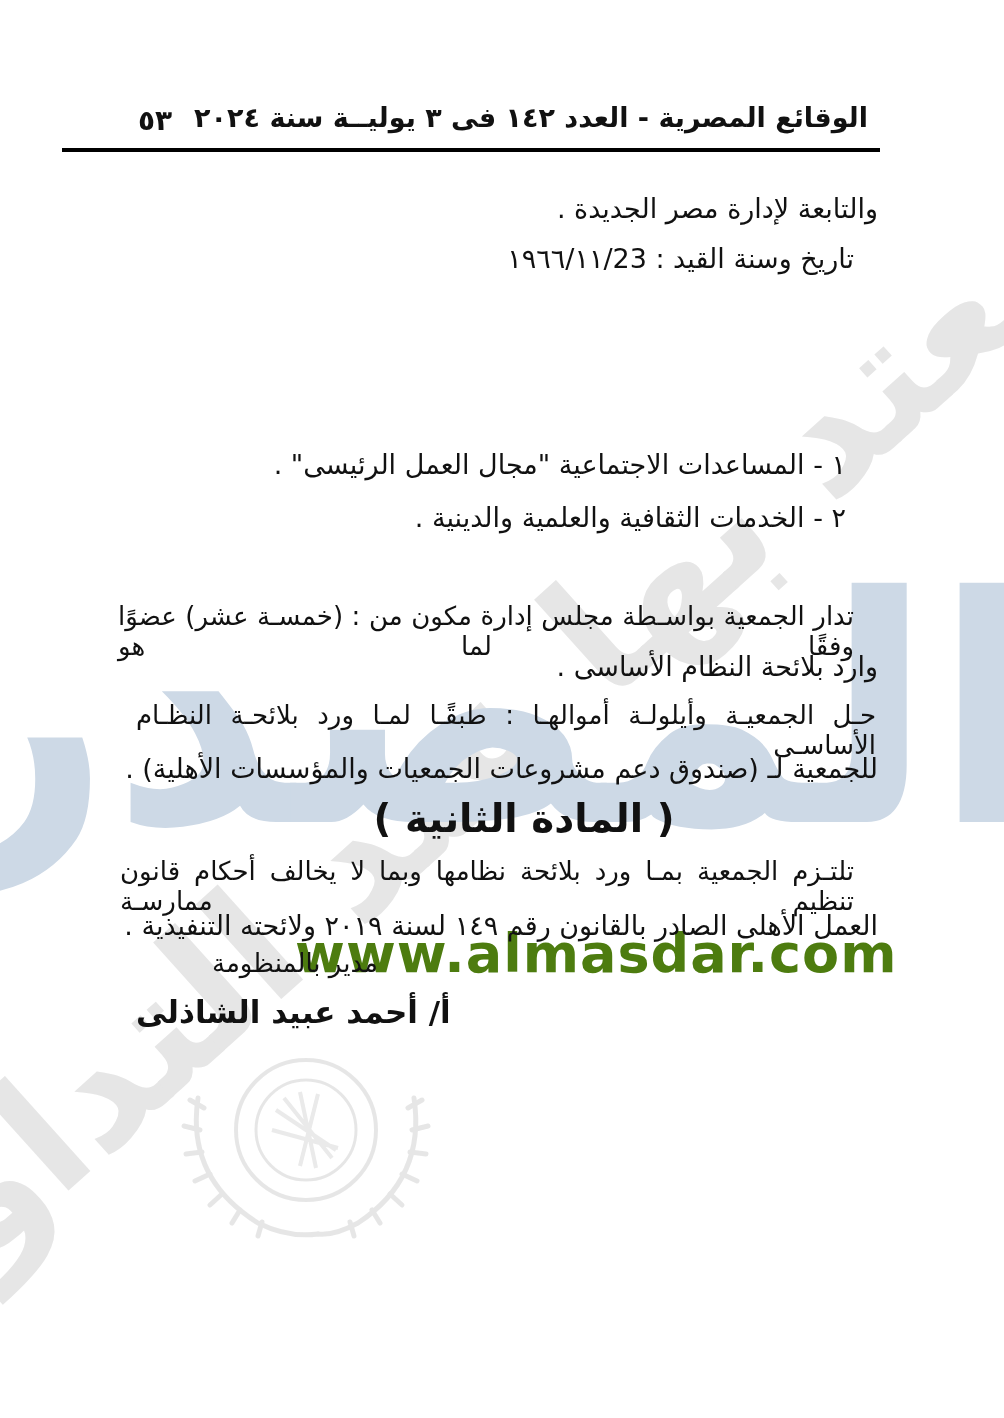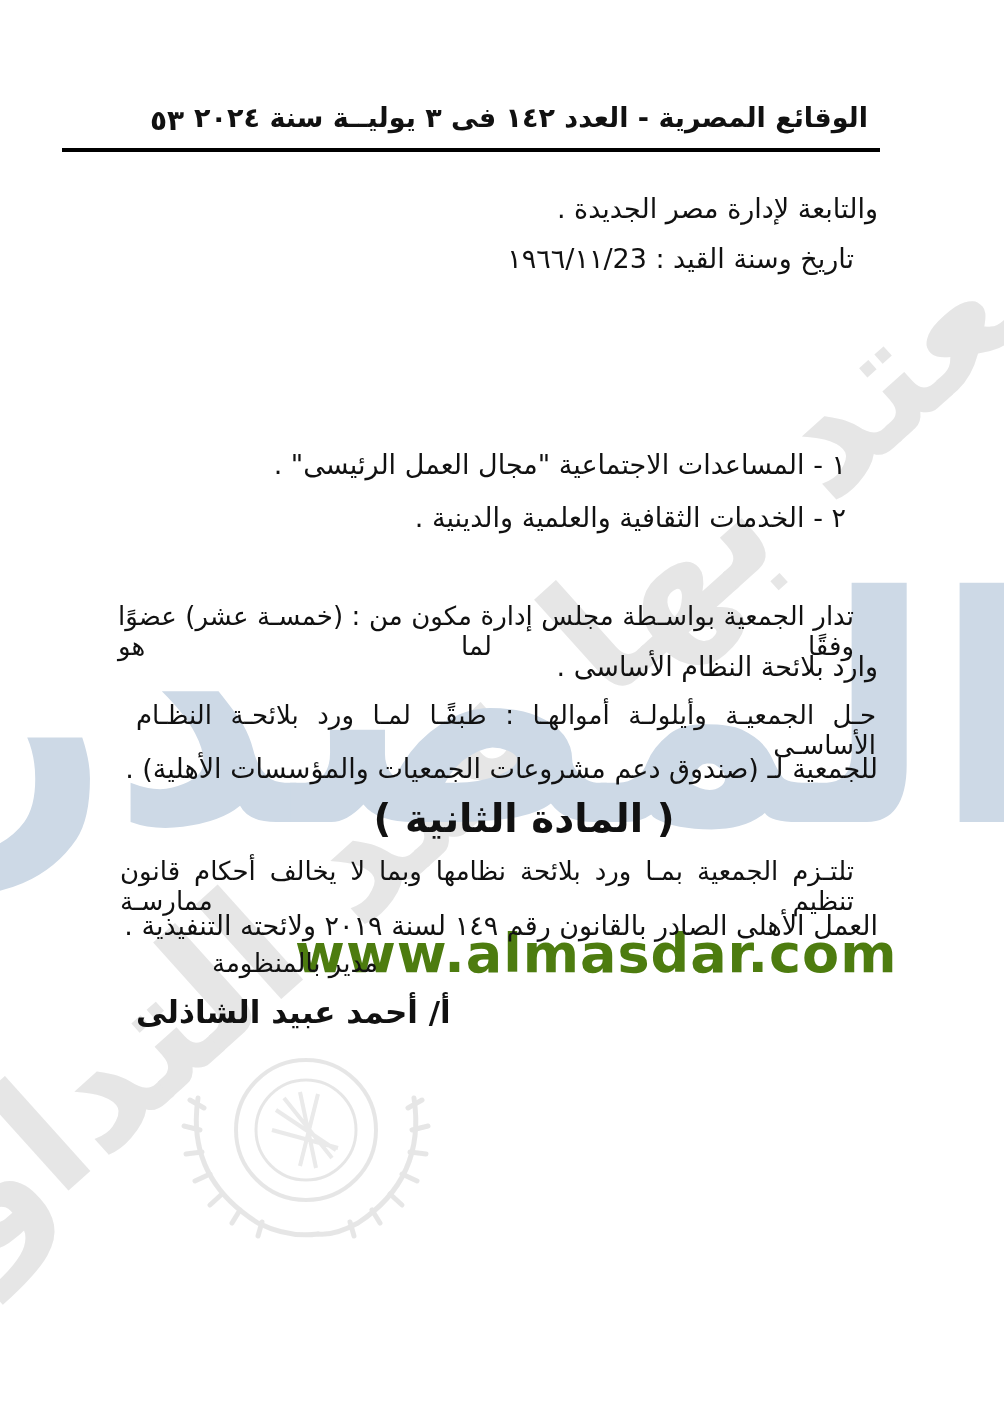--- a/index.html
+++ b/index.html
@@ -33,21 +33,21 @@
   }
   .wm-site{
     top:922px;left:295px;
     font-size:54px;font-weight:bold;letter-spacing:1px;
     color:#4d7c0f;
     text-shadow:0 0 2px #fff,0 0 4px #fff;
     z-index:2;
   }
   .wm-seal{top:1038px;left:168px;z-index:1;opacity:.6;}
   
-  .page-num{position:absolute;z-index:3;top:104px;left:138px;font-size:28px;font-weight:bold;margin-left:12px;}
+  .page-num{position:absolute;z-index:3;top:104px;left:138px;font-size:28px;font-weight:bold;}
   .issue{position:absolute;z-index:3;top:102px;right:136px;font-size:27px;font-weight:bold;direction:rtl;white-space:nowrap;}
   .rule{position:absolute;z-index:3;top:148px;left:62px;right:124px;border-top:4px solid #000;}
   
   .line{
     position:absolute;z-index:3;
     right:126px;font-size:27px;direction:rtl;white-space:nowrap;
   }
   .just{
     white-space:normal;font-size:26px;
     text-align:justify;text-align-last:justify;

